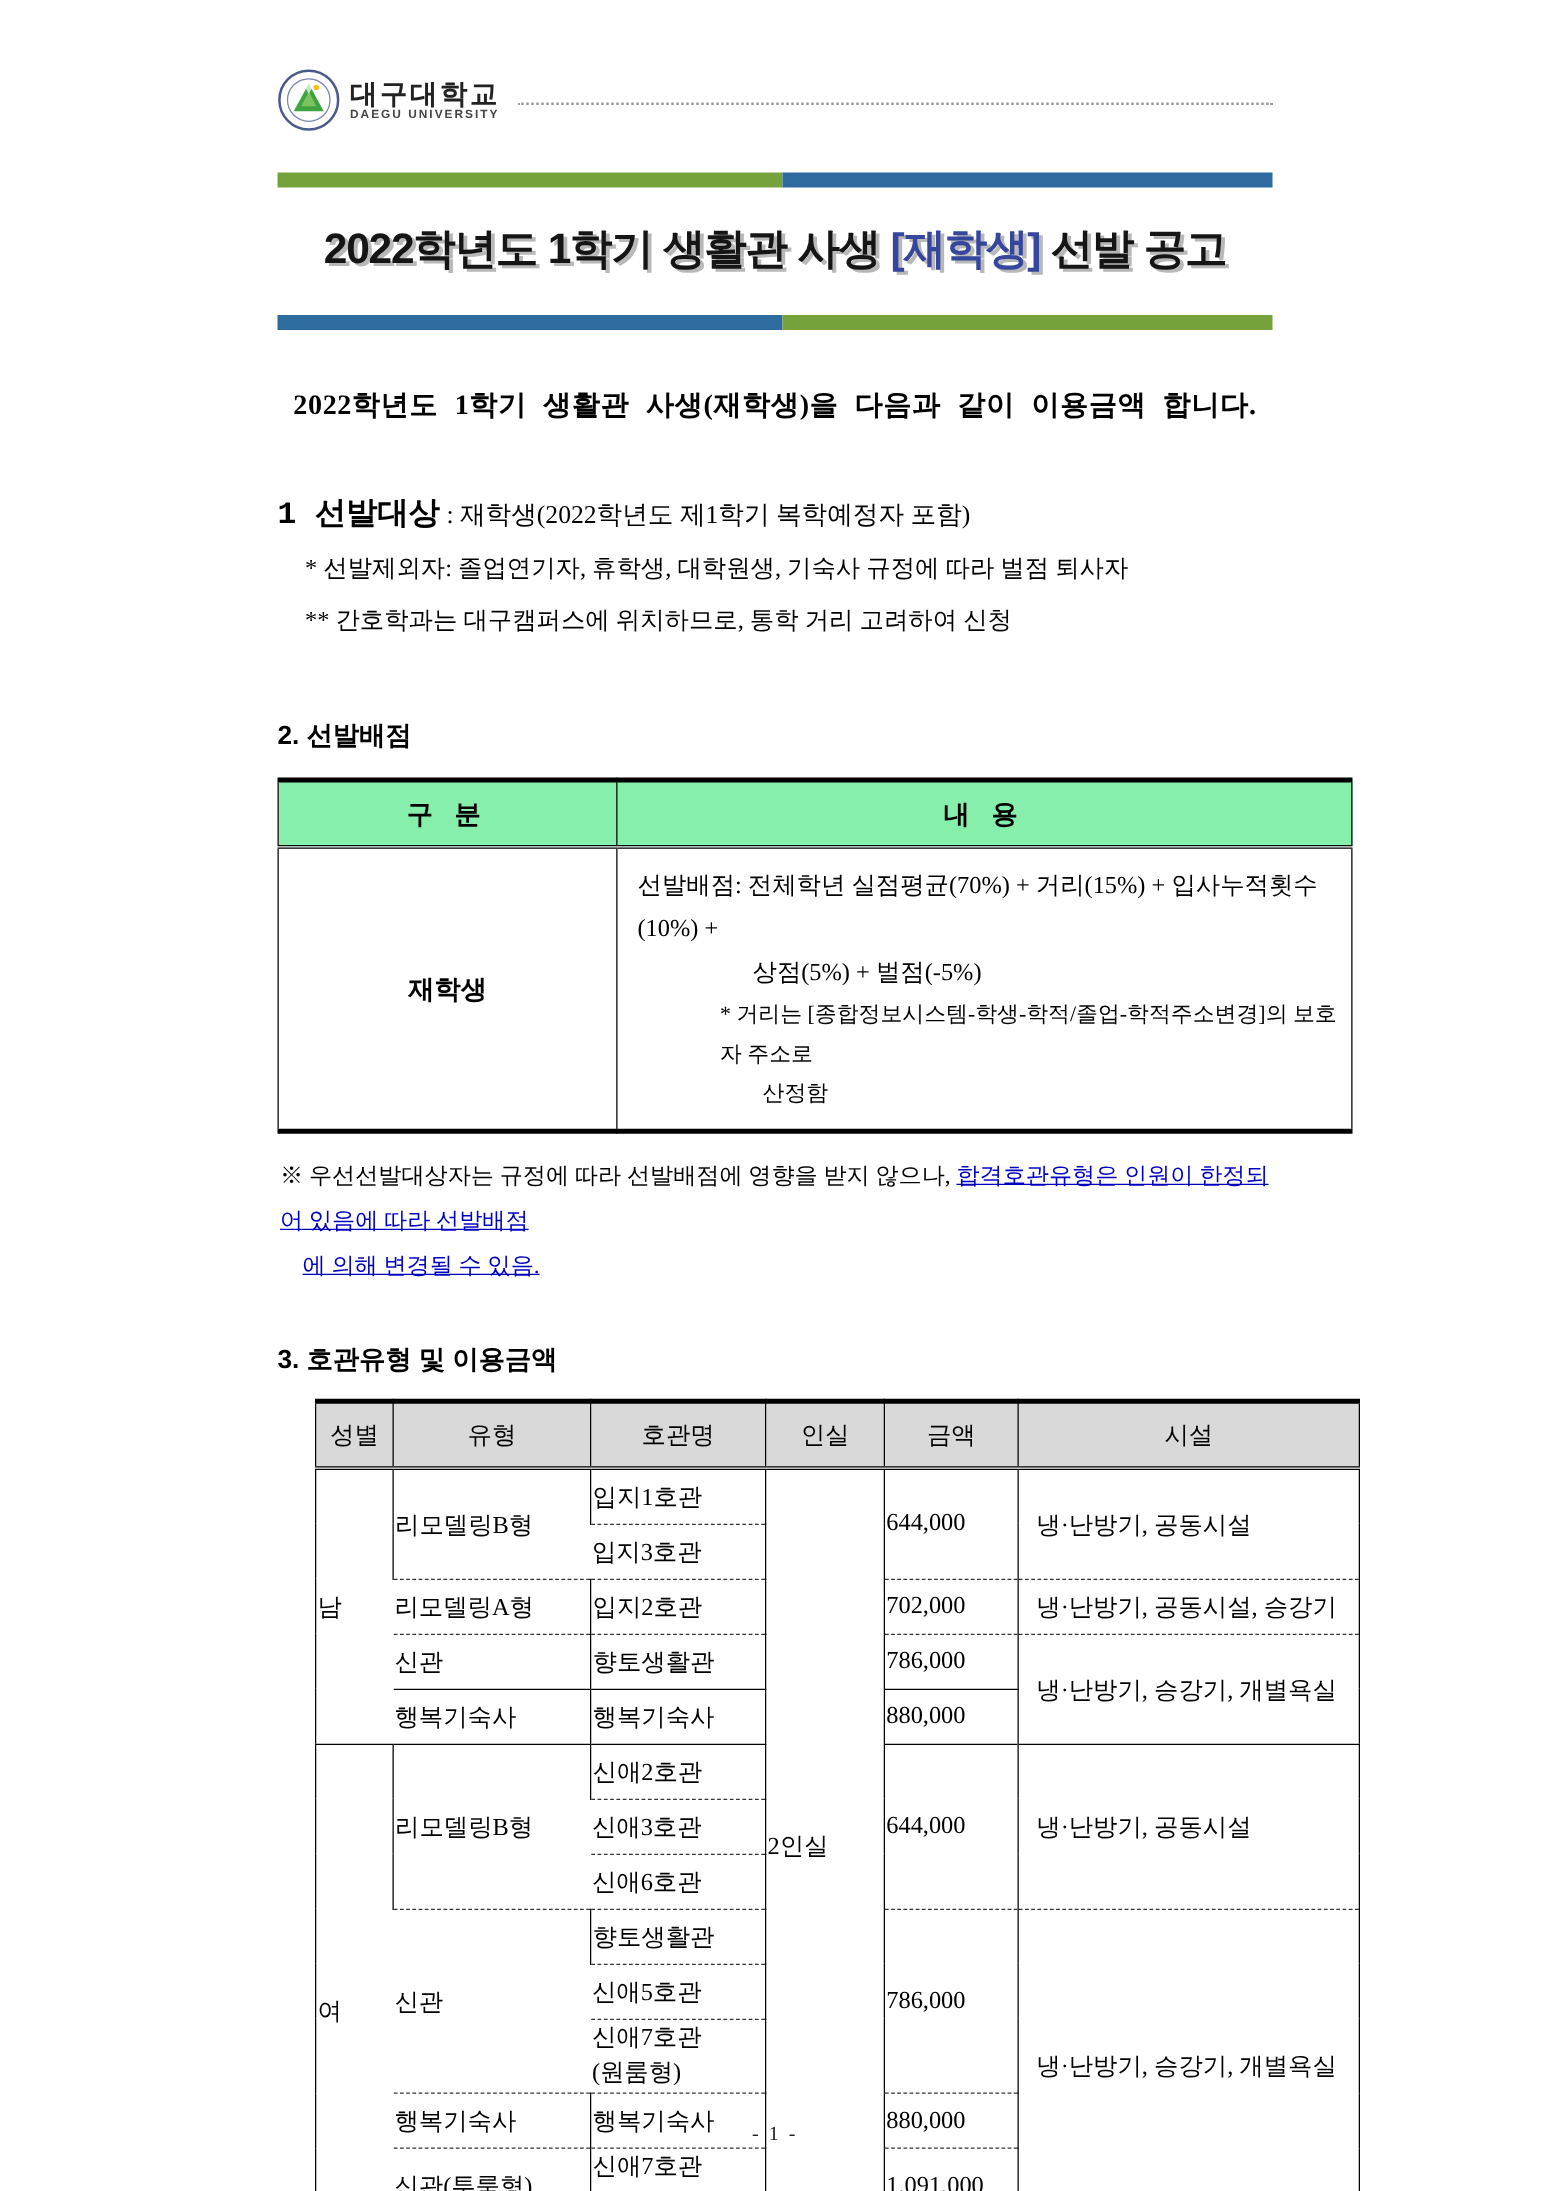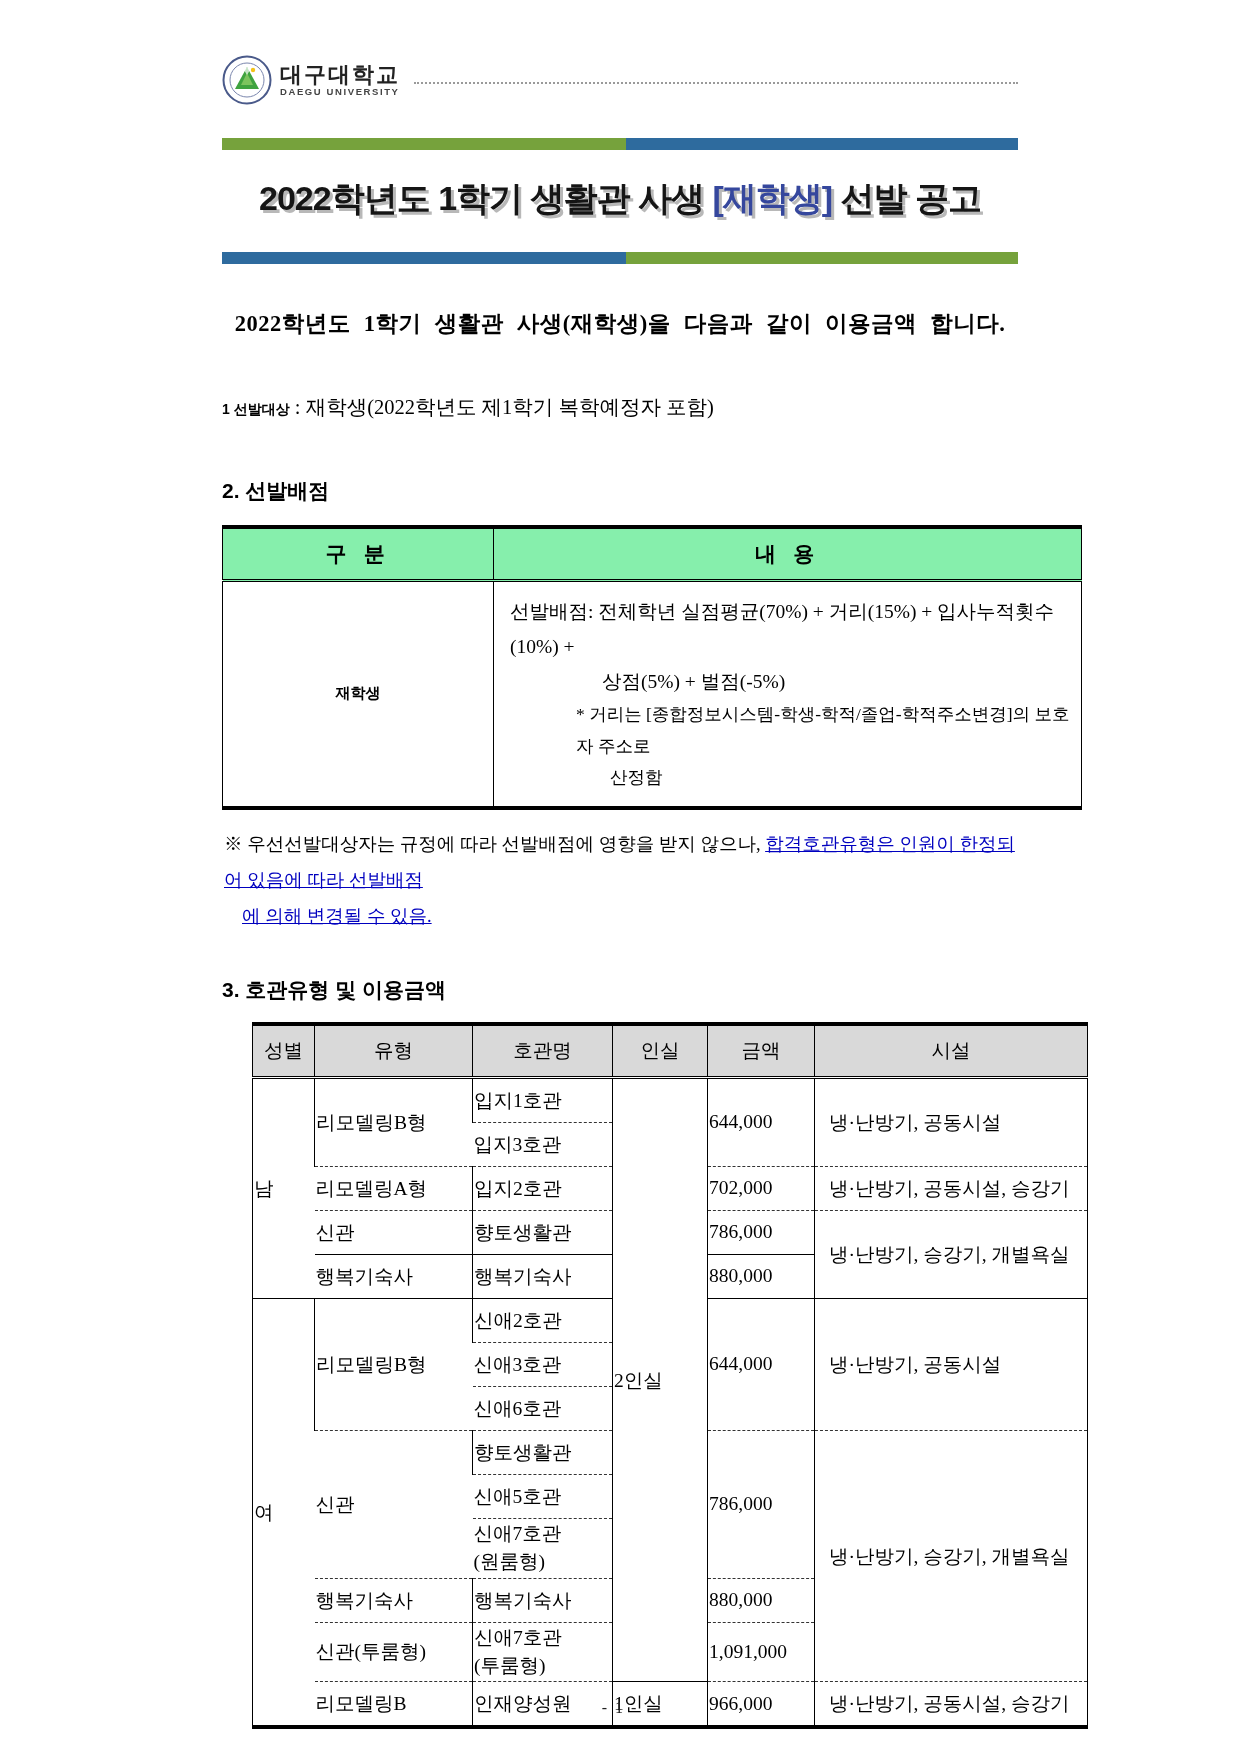--- a/index.html
+++ b/index.html
@@ -28,30 +28,30 @@
   .title{
     margin:0;padding:26px 0 30px 0;text-align:center;
     font-family:"Liberation Sans","DejaVu Sans",sans-serif;font-weight:bold;font-size:34px;letter-spacing:-1px;
     color:#151515;text-shadow:3px 3px 0 #b8b8b8;
   }
   .title .hl{color:#35479d;}
   
   .intro{margin:44px 0 0 0;text-align:center;font-size:22.5px;font-weight:bold;word-spacing:7px;letter-spacing:0.5px;}
   
   .sec1{margin-top:54px;font-size:20.5px;}
-  .h-bold{font-family:Liberation Sans, sans-serif;font-weight:bold;font-size:14px;}
+  .h-bold{font-family:Liberation Mono, monospace;font-weight:bold;font-size:25px;}
   .sec1-notes{margin:10px 0 0 22px;font-size:19.5px;line-height:2.1;}
   
   .sec-head{margin:56px 0 0 0;font-family:"Liberation Sans","DejaVu Sans",sans-serif;font-weight:bold;font-size:21px;}
   
   table{border-collapse:collapse;}
   .t1{width:860px;margin-top:20px;border-top:4px solid #000;border-bottom:4px solid #000;border-left:1px solid #000;border-right:1px solid #000;}
   .t1 th{background:#86efac;height:48px;font-size:21px;font-weight:bold;letter-spacing:6px;border-bottom:3px double #000;}
   .t1 th+th,.t1 td+td{border-left:1px solid #000;}
-  .t1 .rowlabel{width:268px;text-align:center;font-weight:bold;font-size:15px;}
+  .t1 .rowlabel{width:268px;text-align:center;font-weight:bold;font-size:21px;}
   .t1 .crit{padding:12px 6px 12px 16px;font-size:19.5px;line-height:1.8;vertical-align:top;}
   .t1 .l2{padding-left:92px;}
   .t1 .l3{padding-left:66px;font-size:17.5px;}
   .t1 .l4{padding-left:100px;font-size:17.5px;}
   
   .note2{margin:16px 0 0 2px;font-size:18.5px;line-height:1.95;}
   .note2 .ln2{padding-left:18px;}
   .link{color:#0000bf;text-decoration:underline;cursor:pointer;}
   
   .t2{width:835px;margin:18px 0 0 30px;border-top:4px solid #000;border-bottom:4px solid #000;border-left:1px solid #000;border-right:1px solid #000;table-layout:fixed;}
@@ -100,20 +100,24 @@
 
     <div class="bar bar2">
       <span class="blue"></span>
       <span class="green"></span>
     </div>
 
     <p class="intro">2022학년도 1학기 생활관 사생(재학생)을 다음과 같이 이용금액 합니다.</p>
 
     <div class="sec1">
       <span class="h-bold">1 선발대상</span><span> : </span><span>재학생(2022학년도 제1학기 복학예정자 포함)</span>
+      <div class="sec1-notes">
+        <div>* 선발제외자: 졸업연기자, 휴학생, 대학원생, 기숙사 규정에 따라 벌점 퇴사자</div>
+        <div>** 간호학과는 대구캠퍼스에 위치하므로, 통학 거리 고려하여 신청</div>
+      </div>
     </div>
 
     <div class="sec-head">2. 선발배점</div>
 
     <table class="t1">
       <thead>
         <tr>
           <th style="width:268px">구 분</th>
           <th>내 용</th>
         </tr>

